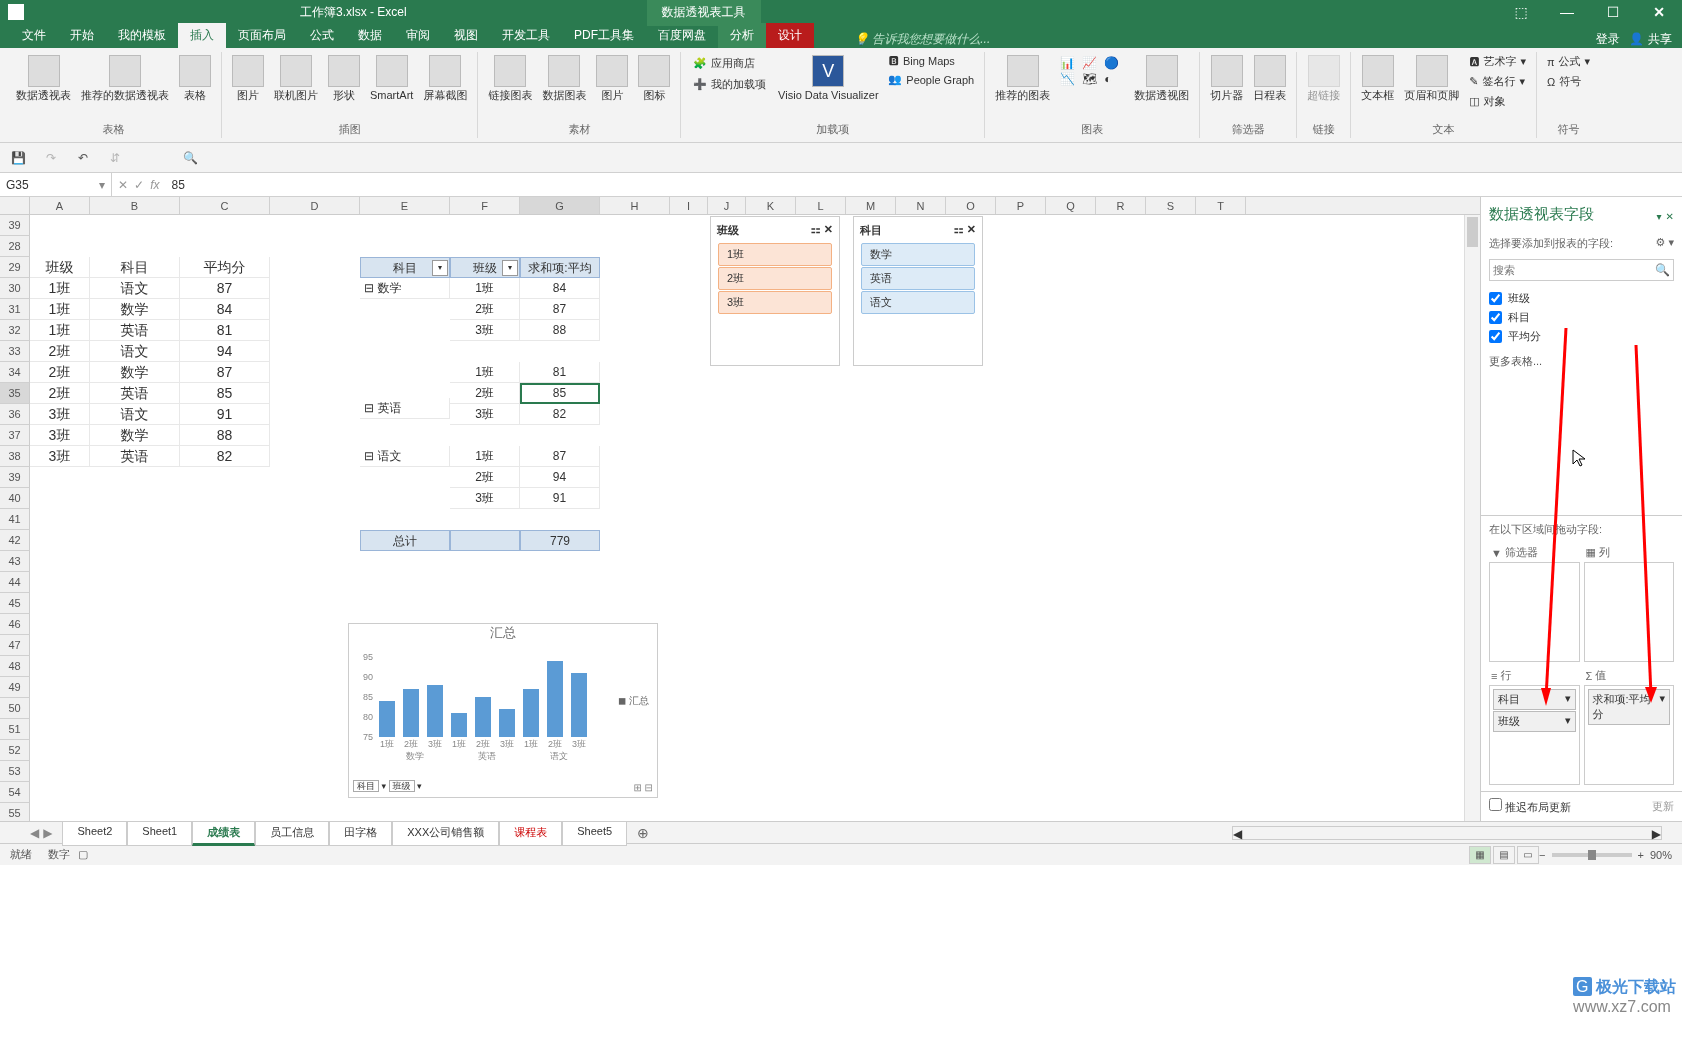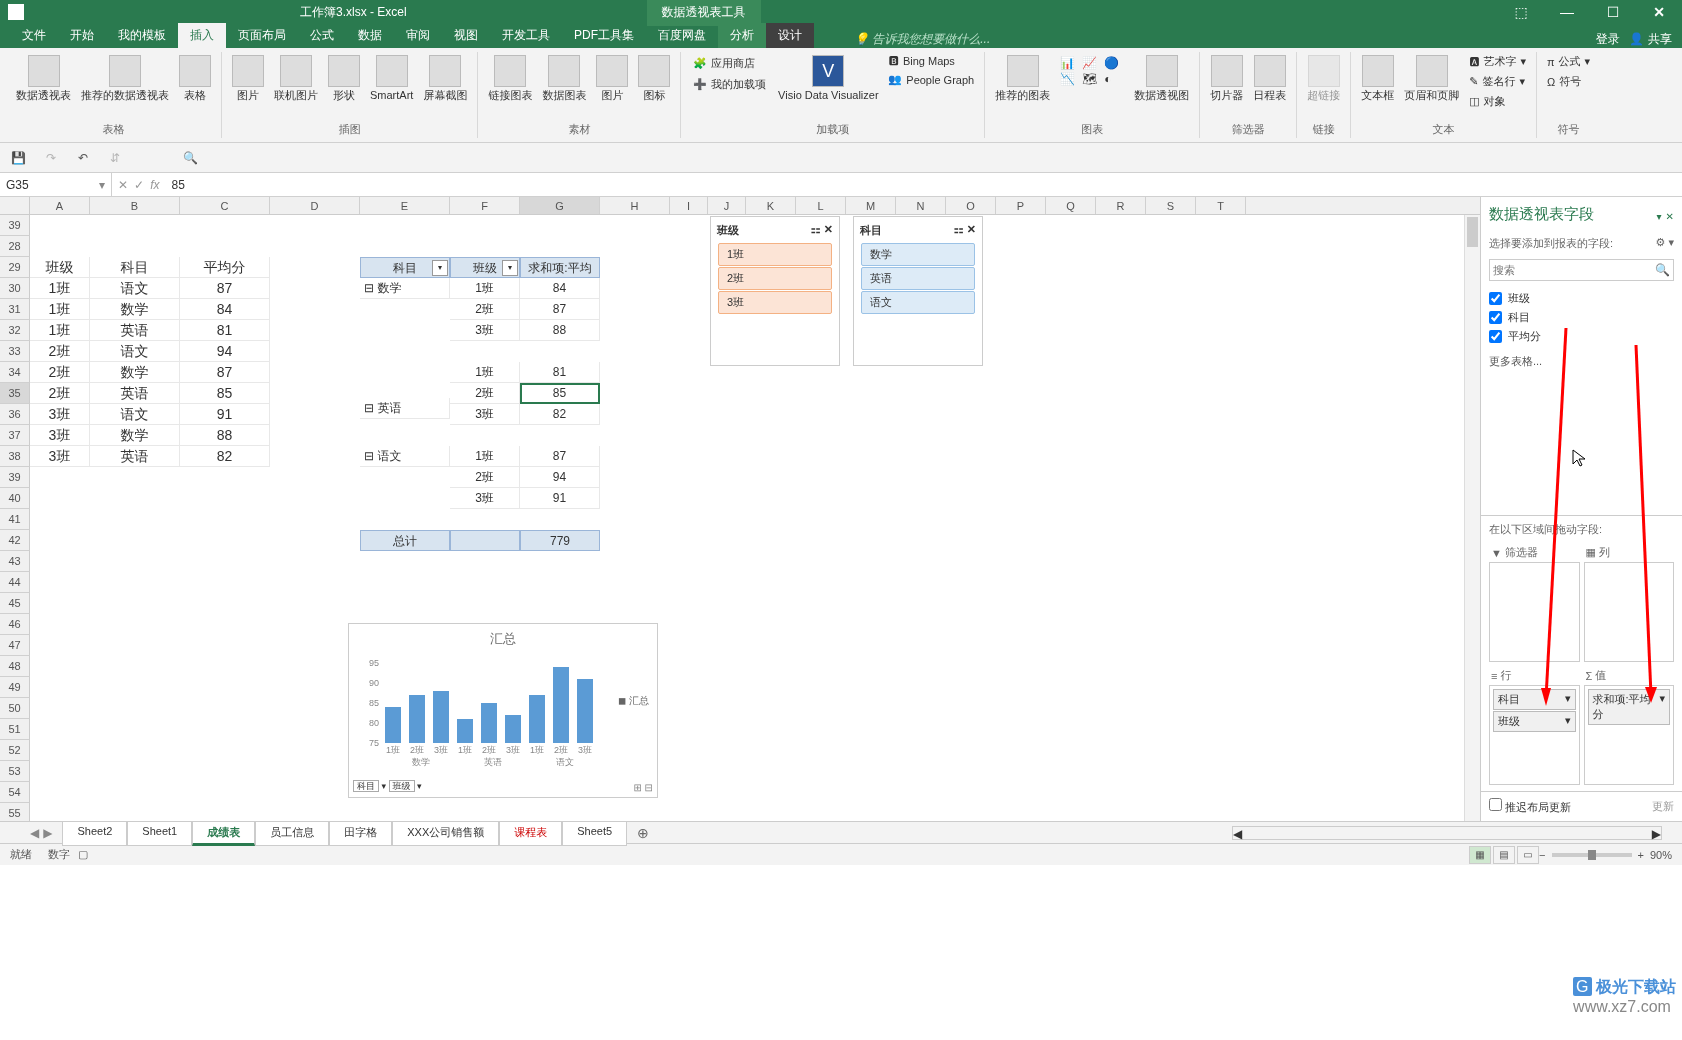--- a/index.html
+++ b/index.html
@@ -57,21 +57,21 @@
 .dropdown-btn{position:absolute;width:16px;height:16px;background:#fff;border:1px solid #999;right:1px;top:2px;font-size:8px;text-align:center;line-height:14px;cursor:pointer}
 
 
 .slicer{position:absolute;border:1px solid #ccc;background:#fff;padding:6px;font-size:11px}
 .slicer .slicer-hdr{display:flex;justify-content:space-between;font-weight:bold;padding-bottom:4px}
 .slicer .slicer-item{padding:3px 8px;margin:1px;border-radius:2px;cursor:pointer}
 .slicer.orange .slicer-item{background:#fce4d6;border:1px solid #f4b183}
 .slicer.blue .slicer-item{background:#ddebf7;border:1px solid #9bc2e6}
 
 
-.chart-embed{position:absolute;border:1px solid #ccc;background:#fff;padding:6px}
+.chart-embed{position:absolute;border:1px solid #ccc;background:#fff;padding:0}
 
 
 .task-pane{width:202px;border-left:1px solid #ccc;background:#fff;display:flex;flex-direction:column}
 .tp-title{padding:8px;font-size:15px;color:#2a7a4f;font-weight:normal;display:flex;justify-content:space-between;align-items:center}
 .tp-sub{padding:4px 8px;font-size:11px;color:#666;display:flex;justify-content:space-between}
 .tp-search{margin:4px 8px;border:1px solid #ccc;padding:3px;display:flex;align-items:center}
 .tp-search input{border:none;flex:1;outline:none;font-size:11px}
 .tp-fields{padding:4px 8px}
 .tp-chk{display:flex;align-items:center;gap:6px;padding:2px 0;font-size:11px}
 .tp-more{padding:4px 8px;color:#555;font-size:11px}
@@ -136,21 +136,21 @@
   <span class="tab active">插入</span>
   <span class="tab">页面布局</span>
   <span class="tab">公式</span>
   <span class="tab">数据</span>
   <span class="tab">审阅</span>
   <span class="tab">视图</span>
   <span class="tab">开发工具</span>
   <span class="tab">PDF工具集</span>
   <span class="tab">百度网盘</span>
   <span class="tab" style="background:#3a8a5a">分析</span>
-  <span class="tab" style="background:#404040">设计</span>
+  <span class="tab" style="background:#b91c1c">设计</span>
   <span class="tell-me">💡 <span>告诉我您想要做什么...</span></span>
   <div class="ribbon-right">
     <span>登录</span>
     <span>👤 <span>共享</span></span>
   </div>
 </div>
 
 <div class="ribbon">
   <div class="rgroup">
       <div class="rgroup-row">

